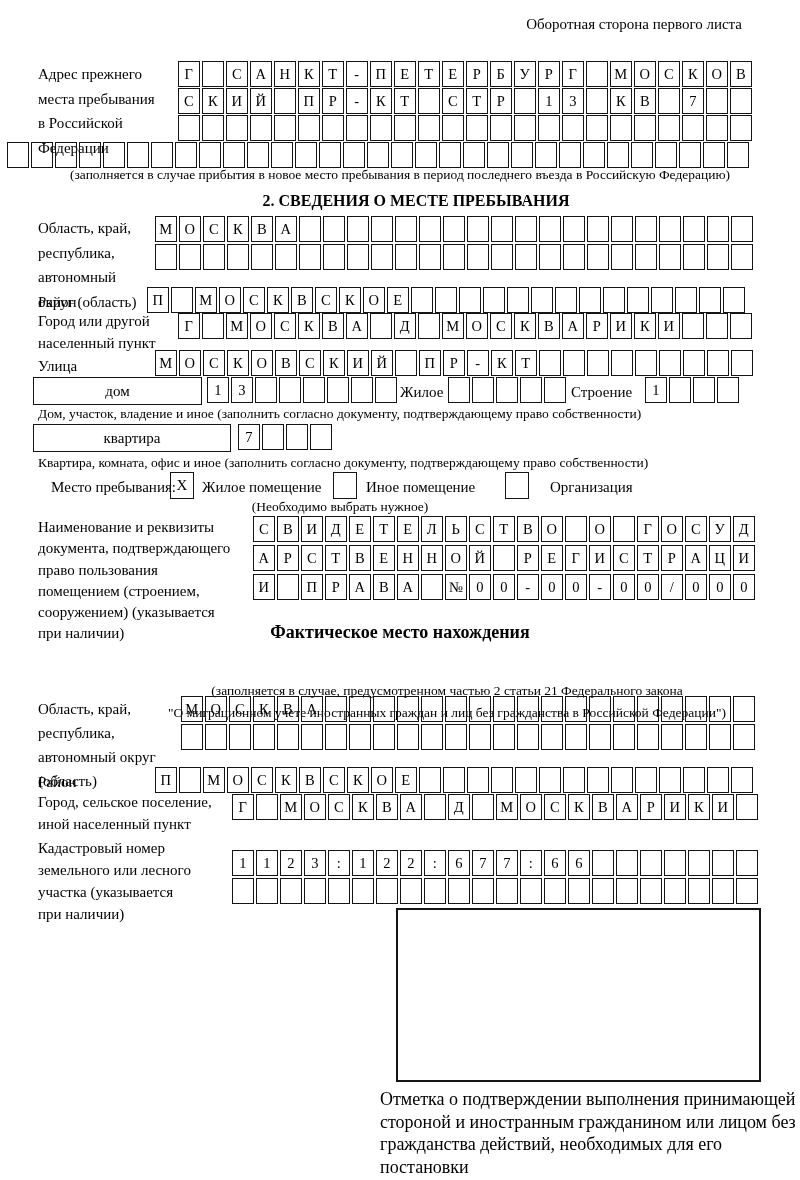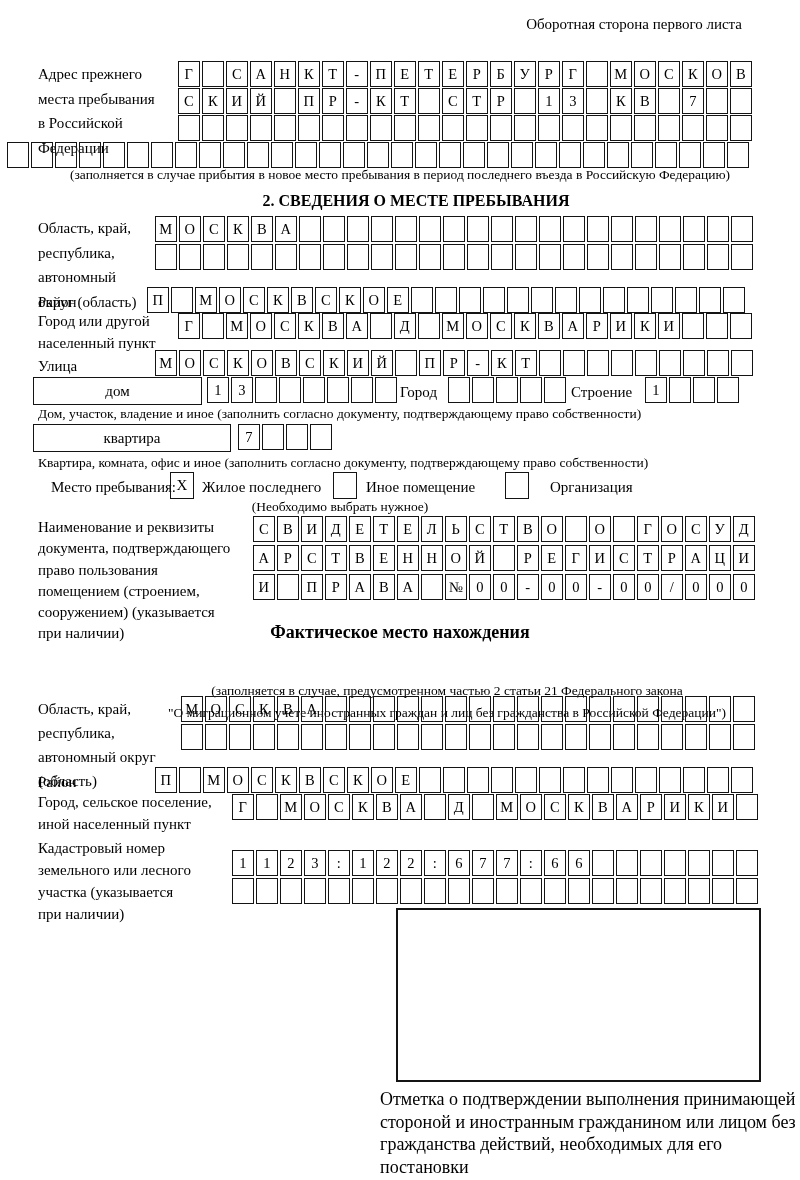--- a/index.html
+++ b/index.html
@@ -297,21 +297,21 @@
   <div class="boxrow" style="left:207px;top:377px;">
       <span class="cb">1</span>
       <span class="cb">3</span>
       <span class="cb"></span>
       <span class="cb"></span>
       <span class="cb"></span>
       <span class="cb"></span>
       <span class="cb"></span>
       <span class="cb"></span>
     </div>
-  <div class="abs lbl" style="left:400px;top:380px;">Город</div>
+  <div class="abs lbl" style="left:400px;top:380px;">Жилое</div>
   <div class="boxrow" style="left:448px;top:377px;">
       <span class="cb"></span>
       <span class="cb"></span>
       <span class="cb"></span>
       <span class="cb"></span>
       <span class="cb"></span>
     </div>
   <div class="abs lbl" style="left:571px;top:380px;">Строение</div>
   <div class="boxrow" style="left:645px;top:377px;">
       <span class="cb">1</span>
@@ -325,21 +325,21 @@
   <div class="boxrow" style="left:238px;top:424px;">
       <span class="cb">7</span>
       <span class="cb"></span>
       <span class="cb"></span>
       <span class="cb"></span>
     </div>
   <div class="abs cap" style="left:38px;top:455px;">Квартира, комната, офис и иное (заполнить согласно документу, подтверждающему право собственности)</div>
 
   <div class="abs lbl" style="left:38px;top:475px;margin-left:13px;">Место пребывания:</div>
   <div class="cbx" style="left:170px;top:472px;">X</div>
-  <div class="abs lbl" style="left:202px;top:475px;">Жилое последнего</div>
+  <div class="abs lbl" style="left:202px;top:475px;">Жилое помещение</div>
   <div class="cbx" style="left:333px;top:472px;"></div>
   <div class="abs lbl" style="left:366px;top:475px;">Иное помещение</div>
   <div class="cbx" style="left:505px;top:472px;"></div>
   <div class="abs lbl" style="left:550px;top:475px;">Организация</div>
   <div class="abs cap" style="left:140px;top:499px;width:400px;text-align:center;">(Необходимо выбрать нужное)</div>
 
   <div class="abs lbl ml" style="left:38px;top:517px;line-height:21.3px;">Наименование и реквизиты
 документа, подтверждающего
 право пользования
 помещением (строением,

